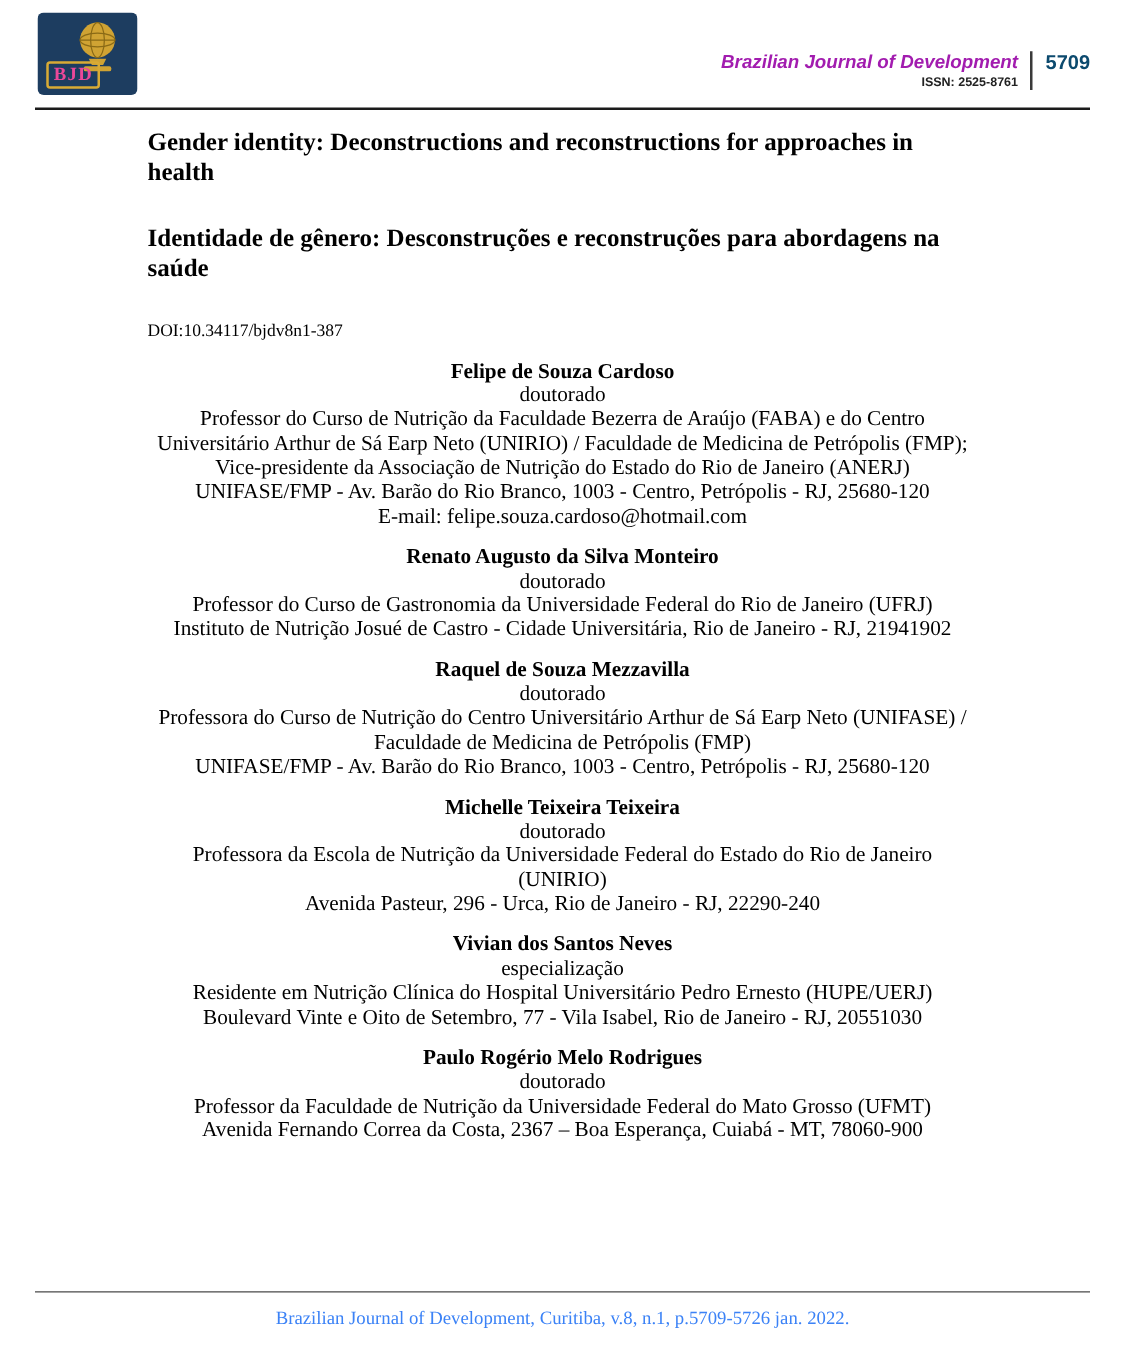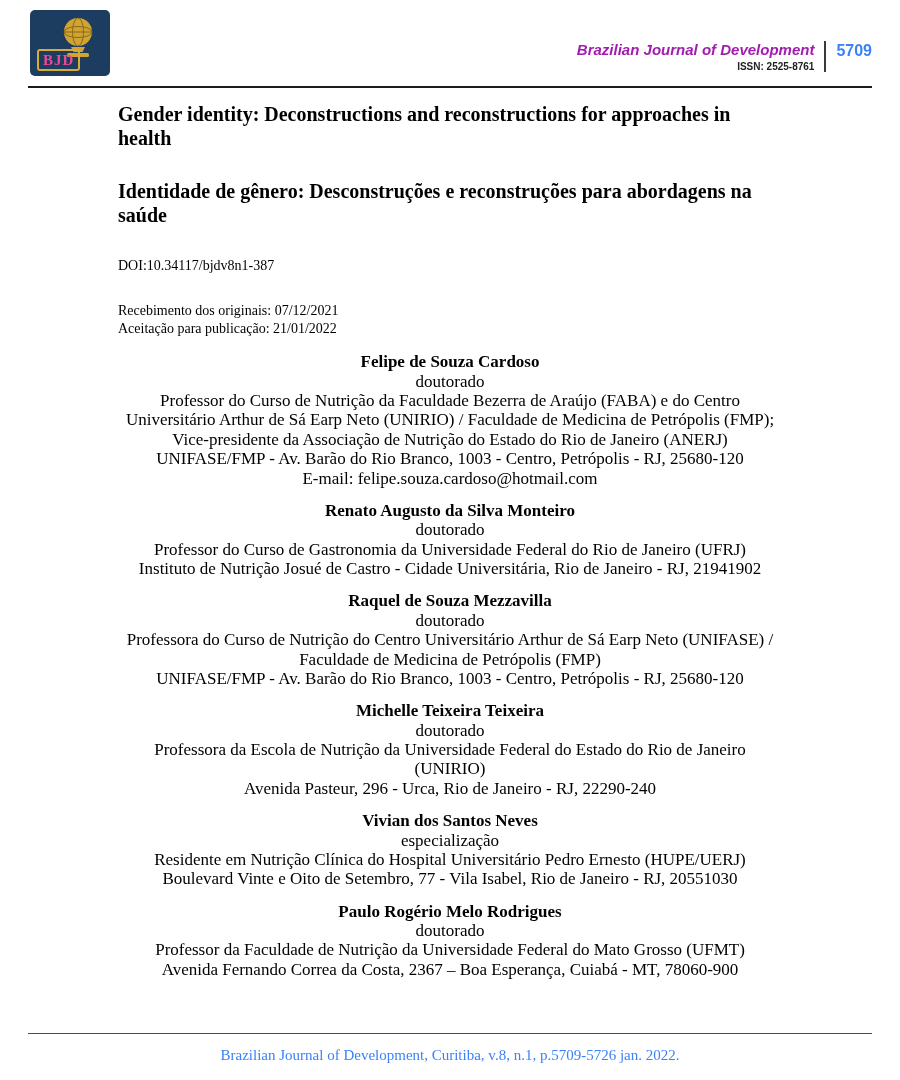--- a/index.html
+++ b/index.html
@@ -47,21 +47,21 @@
     font-family: "Liberation Sans", sans-serif;
     font-weight: 700; font-size: 10px; color: #222;
     margin-top: 3px;
   }
   .vline {
     width: 2px; align-self: stretch;
     background: #3a3a3a; margin: 0 10px;
   }
   .page-number {
     font-family: "Liberation Sans", sans-serif;
-    font-weight: 700; font-size: 16px; color: #3b82f6;
+    font-weight: 700; font-size: 16px; color: #0c4a6e;
     padding-top: 1px;
   }
   .rule-top { border: none; border-top: 2px solid #1b1b1b; margin-top: 8px; }
 
   
   main { width: 664px; margin: 0 auto; flex: 0 0 auto; }
   .title-en, .title-pt {
     text-align: left; font-weight: 700;
     font-size: 20px; line-height: 1.22; color: #000;
   }
@@ -115,24 +115,20 @@
   </header>
 
   <hr class="rule-top">
 
   <main>
     <h1 class="title-en">Gender identity: Deconstructions and reconstructions for approaches in health</h1>
     <h2 class="title-pt">Identidade de gênero: Desconstruções e reconstruções para abordagens na saúde</h2>
 
     <p class="doi">DOI:10.34117/bjdv8n1-387</p>
 
-    <div class="dates-block">
-      <p>Recebimento dos originais: 07/12/2021</p>
-      <p>Aceitação para publicação: 21/01/2022</p>
-    </div>
 
     <section id="authors">
   <div class="author-block">
     <p class="author-name">Felipe de Souza Cardoso</p>
     <p class="author-degree">doutorado</p>
   <p class="author-line">Professor do Curso de Nutrição da Faculdade Bezerra de Araújo (FABA) e do Centro Universitário Arthur de Sá Earp Neto (UNIRIO) / Faculdade de Medicina de Petrópolis (FMP); Vice-presidente da Associação de Nutrição do Estado do Rio de Janeiro (ANERJ)</p>
           <p class="author-line">UNIFASE/FMP - Av. Barão do Rio Branco, 1003 - Centro, Petrópolis - RJ, 25680-120</p>
           <p class="author-line">E-mail: felipe.souza.cardoso@hotmail.com</p>
         </div>
 

